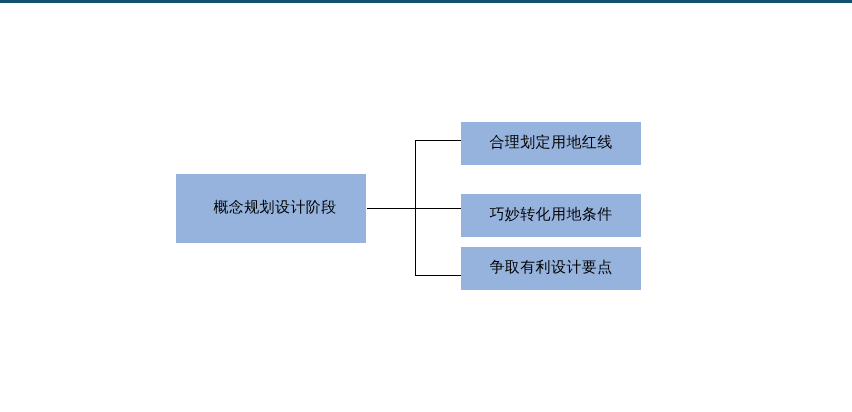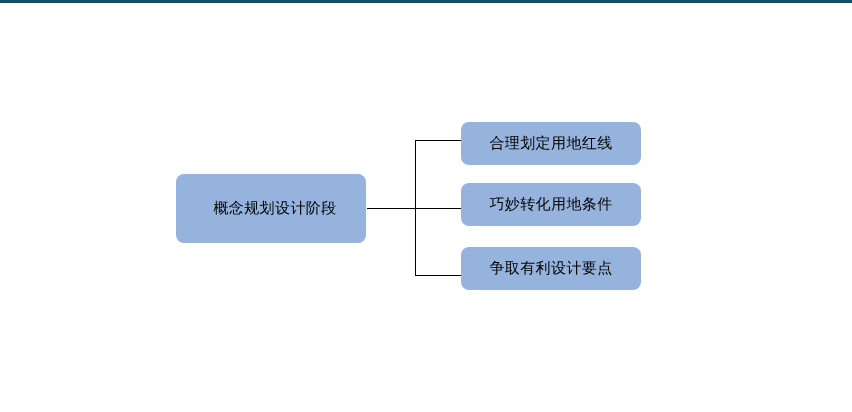--- a/index.html
+++ b/index.html
@@ -39,29 +39,30 @@
     top: 0;
     width: 852px;
     height: 412px;
   }
 
   
   .node {
     position: absolute;
     box-sizing: border-box;
     background: #95b3dd;
-    border-radius: 8px;
+    border-radius: 0;
     display: flex;
     flex-direction: column;
     align-items: center;
     justify-content: center;
     color: #000000;
     text-align: center;
     line-height: 1.55;
     letter-spacing: 0.4px;
+    font-family: Liberation Mono, monospace;
   }
 
   .node-root {
     left: 176px;
     top: 174px;
     width: 190px;
     height: 69px;
     font-size: 15px;
     padding-left: 8px;
   }
@@ -72,21 +73,21 @@
   }
 
   .node-child {
     left: 461px;
     width: 180px;
     height: 43px;
     font-size: 15px;
   }
 
   .node-child-1 { top: 122px; }
-  .node-child-2 { top: 183px; }
+  .node-child-2 { top: 194px; }
   .node-child-3 { top: 247px; }
 
   .node-child .line {
     display: block;
     white-space: nowrap;
   }
 
   
   .connectors {
     position: absolute;

